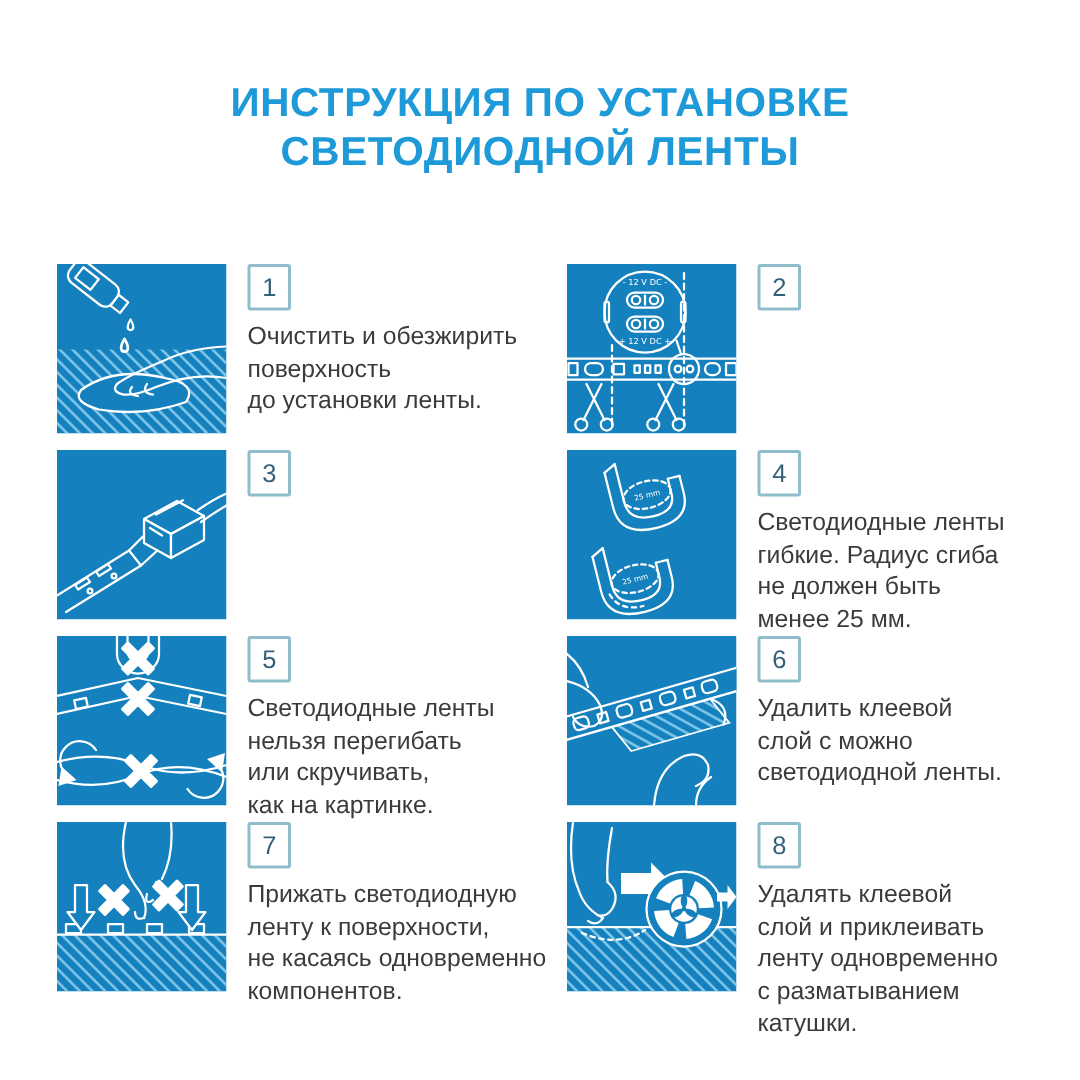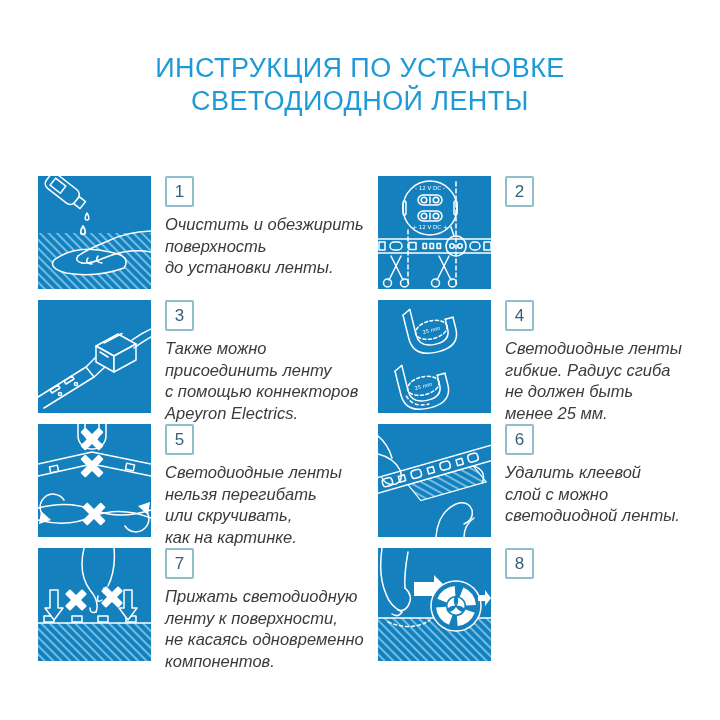--- a/index.html
+++ b/index.html
@@ -1,29 +1,29 @@
 <!DOCTYPE html>
 <html><head>
 <meta charset="utf-8">
 <style>
   html,body{margin:0;padding:0;background:#fff;}
   .page{position:relative;width:720px;height:720px;background:#ffffff;overflow:hidden;
         font-family:"Liberation Sans",sans-serif;}
   .title{position:absolute;top:52px;left:0;right:0;text-align:center;
-         color:#1f9ad8;font-weight:normal;font-size:27px;line-height:33px;letter-spacing:.4px;}
+         color:#1f9ad8;font-weight:bold;font-size:27px;line-height:33px;letter-spacing:.4px;}
   .grid{position:absolute;top:176px;left:38px;display:grid;
         grid-template-columns:340px 340px;grid-auto-rows:124px;}
   .step{display:flex;align-items:flex-start;}
   .ill{width:113px;height:113px;flex:0 0 113px;}
   .ill svg{display:block;width:113px;height:113px;}
   .stepbody{margin-left:14px;}
   .badge{width:25px;height:27px;border:2px solid #8fbdcb;border-radius:2px;background:#fff;
          display:flex;align-items:center;justify-content:center;
          font-size:17px;color:#33617a;}
-  .steptext{margin-top:7px;font-size:16.5px;line-height:21.5px;color:#3b3b3b;white-space:pre-line;font-style:italic;}
+  .steptext{margin-top:7px;font-size:16.5px;line-height:21.5px;color:#3b3b3b;white-space:pre-line;}
   .w{stroke:#fff;fill:none;stroke-width:1.5;stroke-linecap:round;stroke-linejoin:round;}
   .wf{fill:#fff;stroke:none;}
   .bf{fill:#1480bd;stroke:#fff;stroke-width:1.5;stroke-linejoin:round;}
   .svgtxt{fill:#fff;font-family:"DejaVu Sans",sans-serif;}
 </style>
 </head>
 <body>
 
 <svg width="0" height="0" style="position:absolute">
   <defs>
@@ -142,24 +142,20 @@
           <polygon class="bf" points="58,46 76,56 76,72 58,62"></polygon>
           <polygon class="bf" points="76,56 98,44 98,60 76,72"></polygon>
           <line class="w" stroke-width="1" x1="62" y1="52" x2="70" y2="57"></line>
           <line class="w" stroke-width="1" x1="66" y1="43" x2="84" y2="33.5"></line>
           <path class="w" d="M94,40 Q104,33 113,29"></path>
           <path class="w" d="M96,48 Q106,41 113,37"></path>
         </svg>
       </div>
       <div class="stepbody">
         <div class="badge">3</div>
-        <div class="steptext">Также можно
-присоединить ленту
-с помощью коннекторов
-Apeyron Electrics.</div>
       </div>
     </div>
 
     <div class="step">
       <div class="ill">
         <svg viewBox="0 0 113 113">
           <rect width="113" height="113" fill="#1480bd"></rect>
           <g transform="translate(12,2) rotate(-14 45 30)">
             <path class="w" stroke-width="1.6" d="M18,6 L18,30 Q18,50 43,50 Q66,50 66,32 L66,20"></path>
             <path class="w" stroke-width="1.6" d="M26,2 L26,28 Q26,42 43,42 Q58,42 58,30 L58,20"></path>
@@ -322,17 +318,22 @@
           <circle class="wf" cx="78" cy="58" r="8.5"></circle>
           <ellipse cx="78" cy="52.5" rx="2.2" ry="4.5" fill="#1480bd"></ellipse>
           <ellipse cx="78" cy="52.5" rx="2.2" ry="4.5" fill="#1480bd" transform="rotate(120 78 58)"></ellipse>
           <ellipse cx="78" cy="52.5" rx="2.2" ry="4.5" fill="#1480bd" transform="rotate(240 78 58)"></ellipse>
           <circle cx="78" cy="58" r="1.6" fill="#1480bd"></circle>
           <polygon class="wf" points="100,47 107,47 107,42 113,50 107,58 107,53 100,53"></polygon>
         </svg>
       </div>
       <div class="stepbody">
         <div class="badge">8</div>
+        <div class="steptext">Удалять клеевой
+слой и приклеивать
+ленту одновременно
+с разматыванием
+катушки.</div>
       </div>
     </div>
 
   </div>
 </div>
 
 </body></html>

